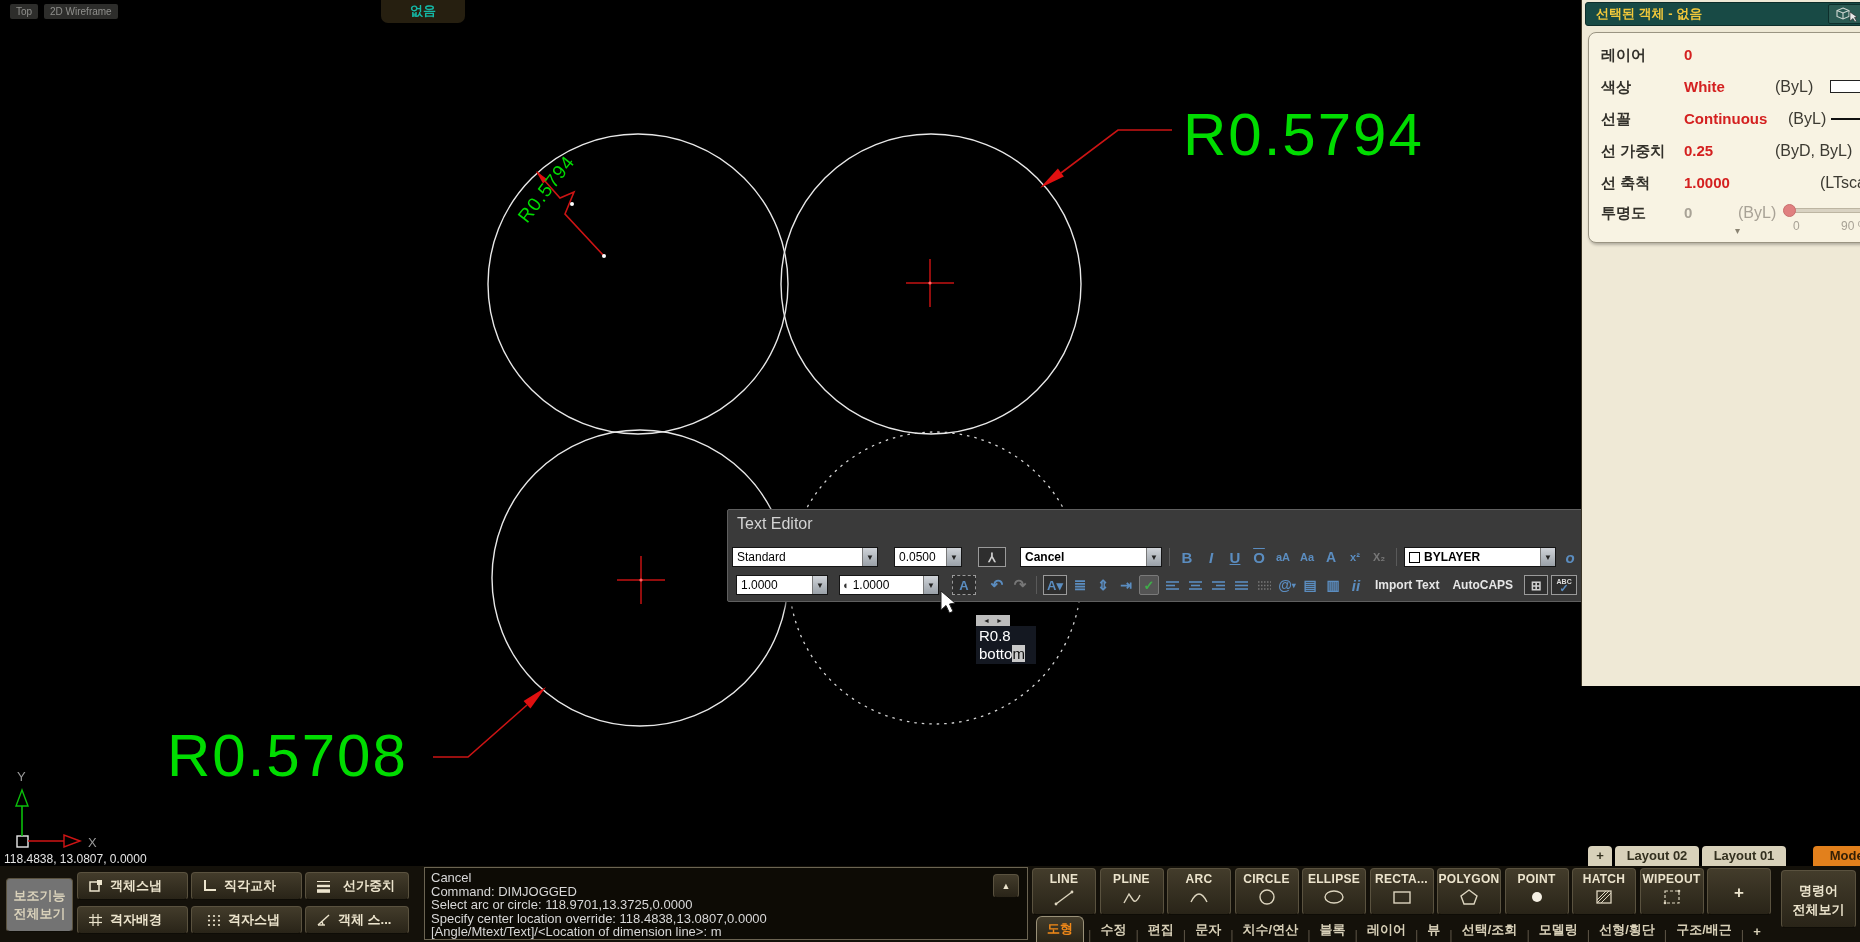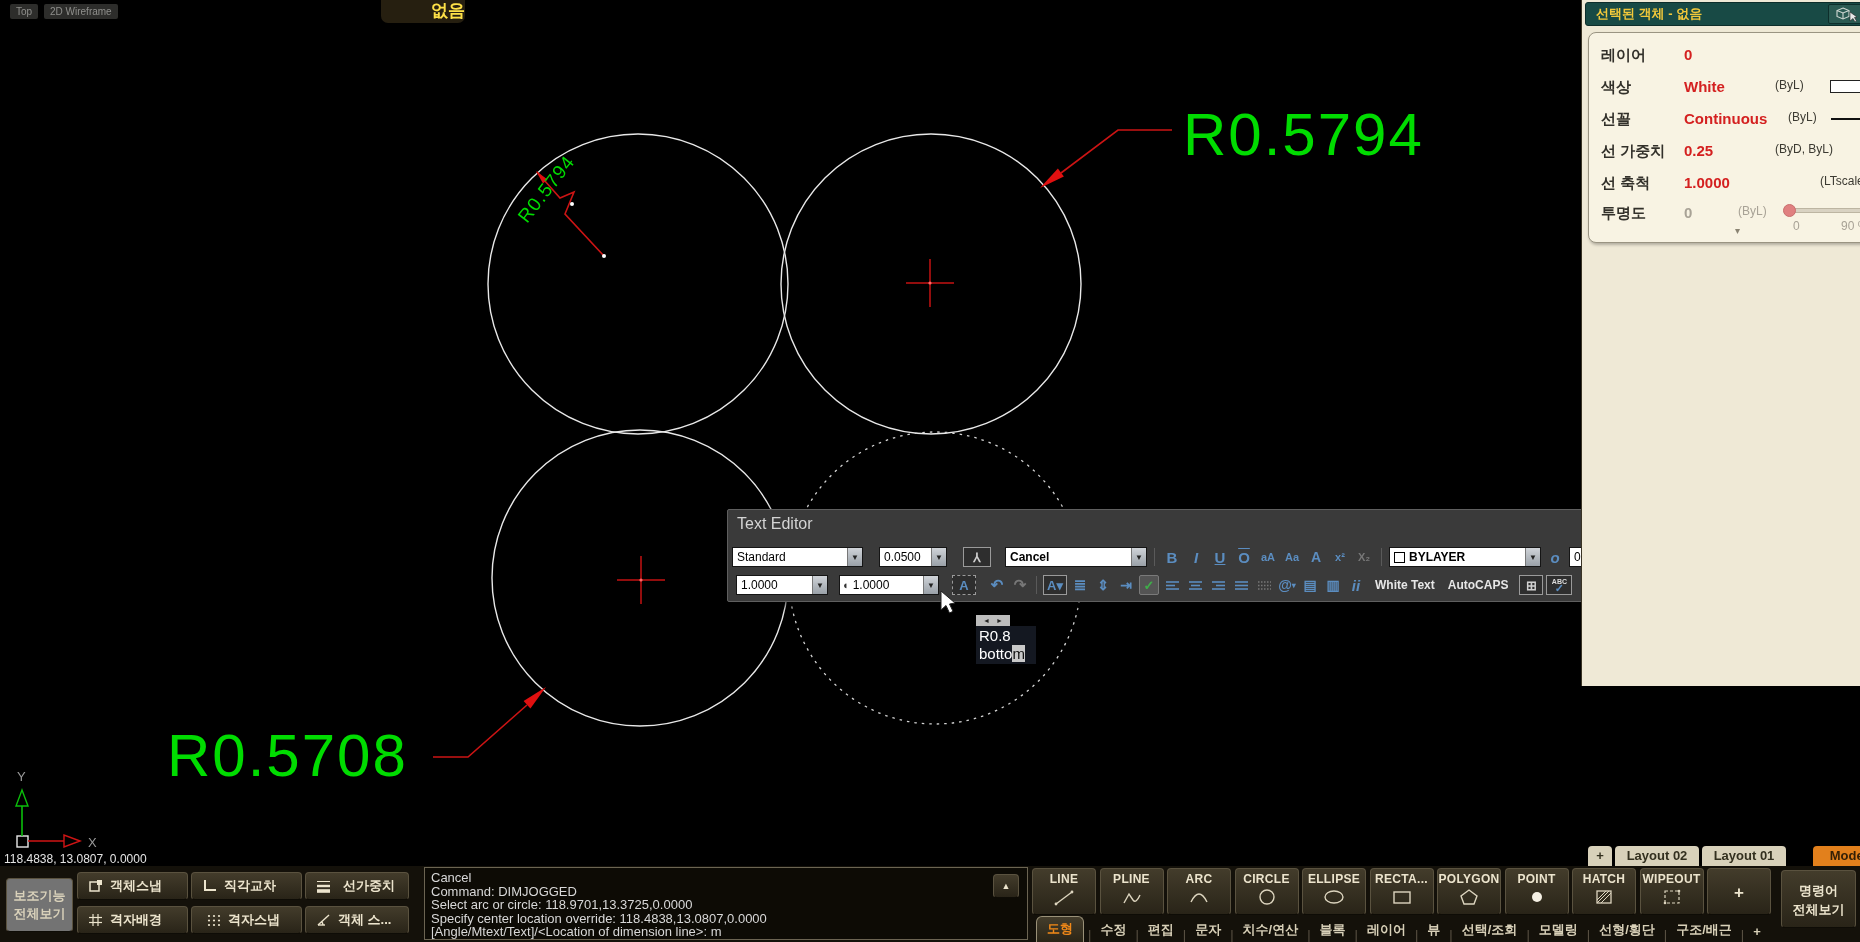--- a/index.html
+++ b/index.html
@@ -2,21 +2,21 @@
 <html><head>
 <meta charset="utf-8">
 <style>
   * { margin:0; padding:0; box-sizing:border-box; }
   html,body { background:#000; }
   body { width:1860px; height:942px; overflow:hidden; font-family:"Liberation Sans",sans-serif; position:relative; }
   .abs { position:absolute; }
 
   
   .vp-btn { background:#2d2d2b; color:#8f8f8c; font-size:10px; padding:2px 6px; border-radius:2px; }
-  .top-tab { background:#261f10; color:#fde047; font-weight:bold; font-size:17px; text-align:right;
+  .top-tab { background:#261f10; color:#14b8a6; font-weight:bold; font-size:13px; text-align:center;
              line-height:22px; border-radius:0 0 7px 7px; }
 
   
   svg text { font-family:"Liberation Sans",sans-serif; }
   .c-solid { fill:none; stroke:#e8e8e8; stroke-width:1.4; }
   .c-dash  { fill:none; stroke:#d4d4d4; stroke-width:1.3; stroke-dasharray:2.5 5; }
   .dimline { fill:none; stroke:#cc1414; stroke-width:1.6; }
   .cross   { stroke:#c41212; stroke-width:1.5; }
   .dimtxt  { fill:#00dc00; font-size:60px; letter-spacing:2px; }
 
@@ -43,21 +43,21 @@
   .ie-cursor { background:#c9c9c9; color:#111; }
 
   
   .props { background:#efe9d6; border-left:1px solid #3a3425; }
   .props-header { background:#184a45; border:1px solid #0d2e2b; border-radius:3px; display:flex; align-items:center; }
   .props-title { color:#f2c83a; font-weight:bold; font-size:13px; padding-left:10px; flex:1; }
   .props-box { background:#f8f3e3; border:1px solid #9a9482; border-radius:8px; box-shadow:1px 2px 3px rgba(0,0,0,.25); }
   .prow { position:absolute; height:20px; width:100%; }
   .plabel { position:absolute; left:12px; color:#32302a; font-size:15px; font-weight:bold; }
   .pvalue { position:absolute; left:95px; color:#d42020; font-size:15px; font-weight:bold; }
-  .pannot { position:absolute; color:#3c3a32; font-size:12px; }
+  .pannot { position:absolute; color:#3c3a32; font-size:16px; }
   .muted  { color:#a8a296 !important; }
 
   
   .cmdbox { background:#0d0b05; border:1px solid #6b6452; color:#d8d8d8; font-size:13px; line-height:13.5px;
             padding:3px 0 0 6px; }
 
   
   .olive { background:linear-gradient(#433c2b,#292418); border:1px solid #5a523f; border-bottom-color:#0e0c06;
            border-radius:4px; color:#ece4cd; }
   .cmd-btn { width:64px; height:47px; display:flex; flex-direction:column; align-items:center; padding-top:3px; }
@@ -129,21 +129,21 @@
 <div class="abs vp-btn" style="left:10px;top:4px;">Top</div>
 <div class="abs vp-btn" style="left:44px;top:4px;">2D Wireframe</div>
 <div class="abs top-tab" style="left:381px;top:0;width:84px;height:23px;">없음</div>
 
 <div class="abs" style="left:4px;top:852px;color:#e4e4e4;font-size:12px;">118.4838, 13.0807, 0.0000</div>
 
 <div class="abs te-panel" style="left:727px;top:509px;width:1026px;height:93px;">
   <div class="abs te-title" style="left:9px;top:5px;">Text Editor</div>
 
   <div class="abs te-row" style="left:4px;top:37px;right:4px;">
-    <div class="combo" style="width:131px;">
+    <div class="combo" style="width:146px;">
       <span class="val">Standard</span>
         <span class="arr">▼</span>
     </div>
     <div class="combo" style="width:68px;margin-left:12px;">
       <span class="val">0.0500</span>
         <span class="arr">▼</span>
     </div>
     <div class="te-icon mini-box" style="margin-left:12px;width:28px;color:#cfcfcf;">⅄</div>
     <div class="combo" style="width:142px;margin-left:10px;">
       <span class="val" style="font-weight:bold">Cancel</span>
@@ -236,21 +236,21 @@
           </g>
         </svg>
       </div>
     <div class="te-icon" style="font-size:14px">
         <span>@</span>
         <span style="font-size:8px;">▾</span>
       </div>
     <div class="te-icon" style="font-size:14px">▤</div>
     <div class="te-icon" style="font-size:14px">▥</div>
     <div class="te-icon" style="font-style:italic;font-size:15px">ii</div>
-    <div class="te-label" style="margin-left:6px;">White Text</div>
+    <div class="te-label" style="margin-left:6px;">Import Text</div>
     <div class="te-label" style="margin-left:10px;">AutoCAPS</div>
     <div class="te-icon mini-box" style="margin-left:8px;width:24px;color:#cfcfcf;">⊞</div>
     <div class="te-icon mini-box" style="width:26px;flex-direction:column;line-height:7px;">
       <span style="font-size:7px;color:#ddd;">ABC</span>
         <span style="color:#5b8dc0;font-size:11px;">✓</span>
       </div>
     <div class="te-icon" style="flex-direction:column;line-height:8px;font-size:9px;">
         <span>a</span>
         <span>b</span>
       </div>

